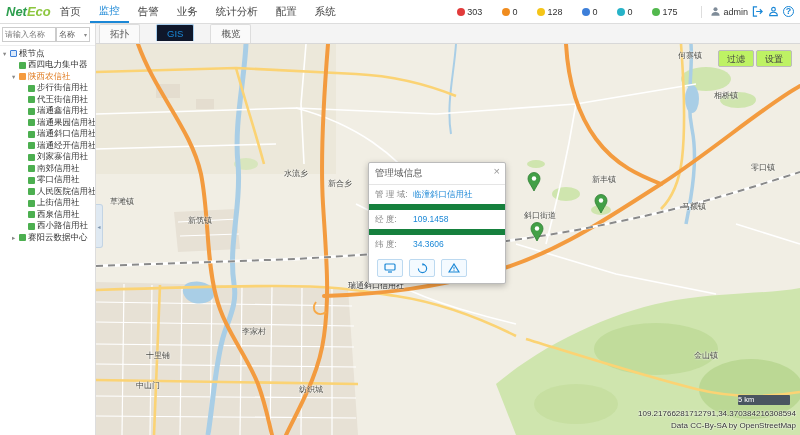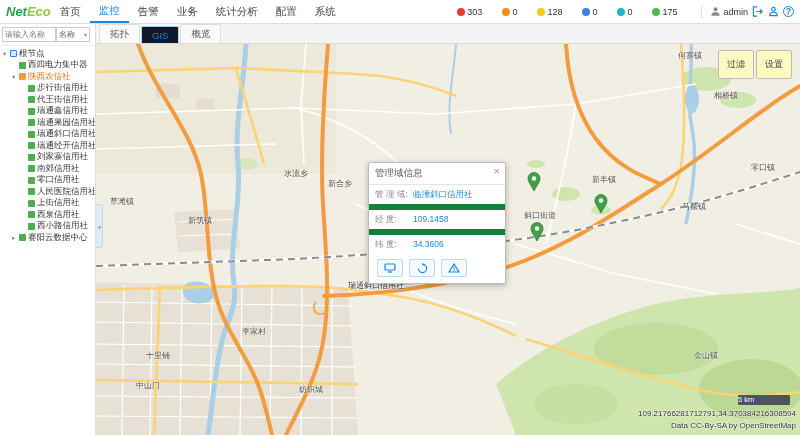--- a/index.html
+++ b/index.html
@@ -33,29 +33,29 @@
   .lvl0{padding-left:3px}.lvl1{padding-left:12px}.lvl2{padding-left:21px}
   .tgl{width:7px;font-size:6.5px;color:#888;flex-shrink:0}
   .ticon{width:7px;height:7px;margin-right:2px;flex-shrink:0;border-radius:1px}
   .i-monitor{border:1.5px solid #3d7fd9;background:#dceafb}
   .i-green{background:#4caf50}
   .i-orange{background:#f59b3e}
   .tlabel{color:#333;font-size:8.5px}
   .sel .tlabel{color:#e07b1f}
 
   .main{flex:1;display:flex;flex-direction:column;min-width:0}
-  .tabbar{height:20px;background:#f4f4f4;border-bottom:1px solid #d8d8d8;display:flex;align-items:flex-end;padding-left:3px;gap:1px}
+  .tabbar{height:20px;background:#f4f4f4;border-bottom:1px solid #d8d8d8;display:flex;align-items:flex-start;padding-left:3px;gap:16px}
   .tab{font-size:9.5px;color:#555;padding:3px 10px 2px;border:1px solid #ddd;border-bottom:none;background:#fafafa;cursor:pointer;border-radius:2px 2px 0 0}
   .tab.active{background:#0f172a;color:#1a87d6;border-color:#a9cfee}
 
   
   .map{position:relative;flex:1;background:#f1eee4;overflow:hidden}
   .map svg.base{position:absolute;inset:0;width:100%;height:100%}
   .mlabel{position:absolute;font-size:8px;color:#4a4a44;text-shadow:0 0 2px #fff,0 0 2px #fff;z-index:5;white-space:nowrap}
-  .mapbtn{position:absolute;top:6px;height:29px;background:#fef9c3;border:1px solid #bbb;font-size:9px;color:#444;padding:2px 8px;cursor:pointer;z-index:15;border-radius:2px}
+  .mapbtn{position:absolute;top:6px;height:17px;background:#bef264;border:1px solid #bbb;font-size:9px;color:#444;padding:2px 8px;cursor:pointer;z-index:15;border-radius:2px}
   .marker{position:absolute;z-index:12;cursor:pointer}
   .marker-label{position:absolute;font-size:8px;color:#333;text-shadow:0 0 2px #fff,0 0 2px #fff;z-index:12;white-space:nowrap}
   .popup{position:absolute;left:272px;top:118px;width:138px;background:#fff;border:1px solid #bbb;box-shadow:0 2px 6px rgba(0,0,0,.25);z-index:30;border-radius:2px}
   .popup-title{font-size:9.5px;color:#555;padding:4px 6px;border-bottom:1px solid #e5e5e5;position:relative}
   .popup-close{position:absolute;right:5px;top:2px;font-size:11px;color:#999;cursor:pointer}
   .prow{display:flex;padding:3.5px 6px;border-bottom:6px solid #15803d;font-size:8.5px}
   .plabel{color:#888;width:38px;flex-shrink:0}
   .pvalue{color:#1a87d6}
   .pbtns{display:flex;gap:6px;padding:5px 8px 6px}
   .pbtn{width:26px;height:18px;border:1px solid #bcd9f0;background:#f4faff;border-radius:2px;display:flex;align-items:center;justify-content:center;cursor:pointer}

